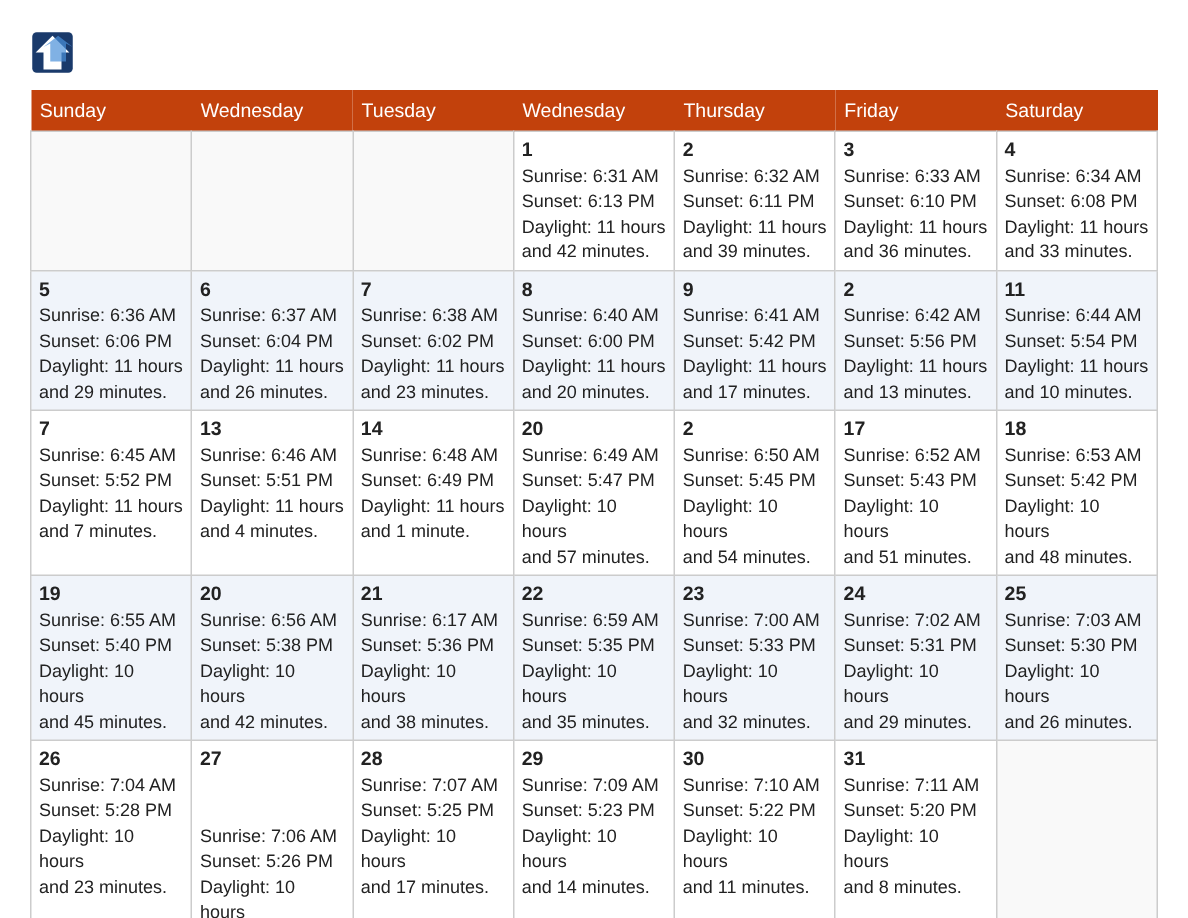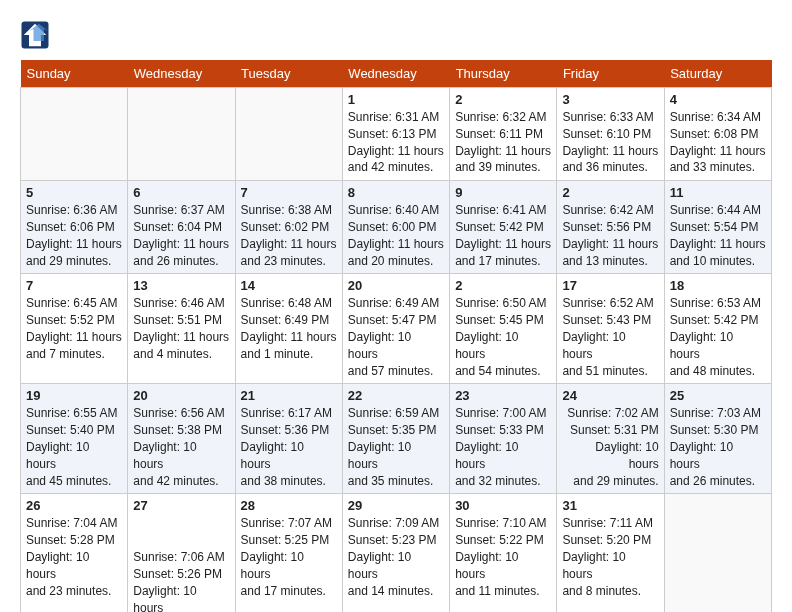--- a/index.html
+++ b/index.html
@@ -282,21 +282,21 @@
         </td>
         <td>
           <span class="day-num">23</span>
           <div class="day-info" style="white-space: pre-line;">Sunrise: 7:00 AM
 Sunset: 5:33 PM
 Daylight: 10 hours
 and 32 minutes.</div>
         </td>
         <td>
           <span class="day-num">24</span>
-          <div class="day-info" style="white-space: pre-line; text-align: right;">Sunrise: 7:02 AM
+          <div class="day-info" style="white-space: pre-line;">Sunrise: 7:02 AM
 Sunset: 5:31 PM
 Daylight: 10 hours
 and 29 minutes.</div>
         </td>
         <td>
           <span class="day-num">25</span>
           <div class="day-info" style="white-space: pre-line;">Sunrise: 7:03 AM
 Sunset: 5:30 PM
 Daylight: 10 hours
 and 26 minutes.</div>

